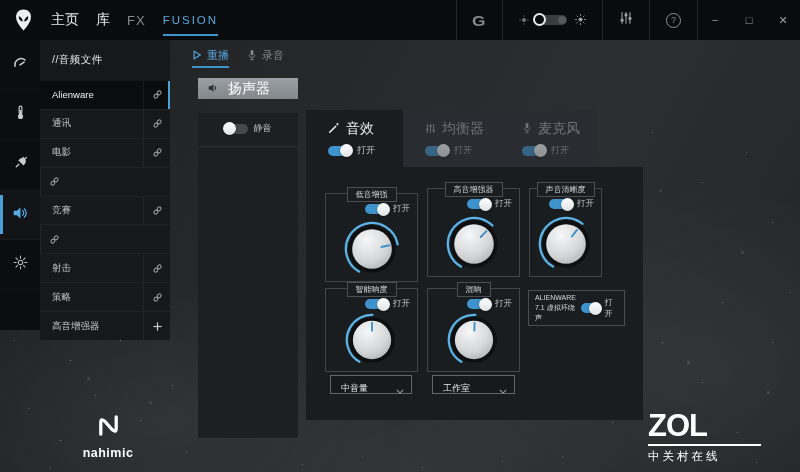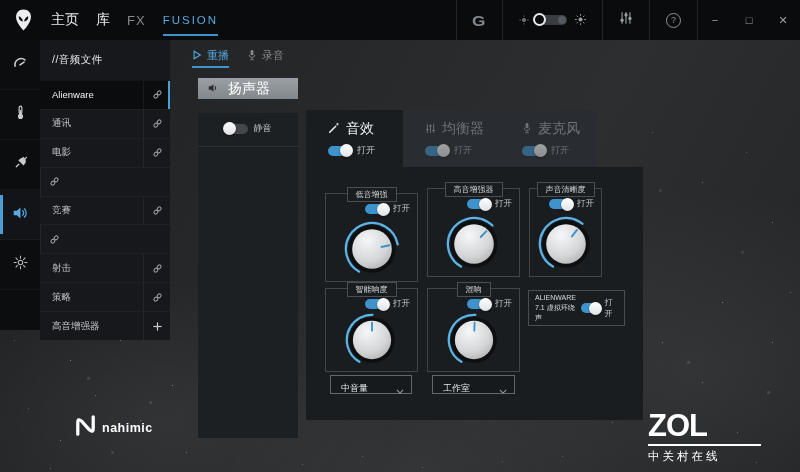--- a/index.html
+++ b/index.html
@@ -129,21 +129,21 @@
   .dropdown { position:absolute; height:19px; border:1px solid #63676c; background:rgba(20,22,25,.4); display:flex; align-items:center; justify-content:space-between; padding:8px 7px 0 10px; }
   .dropdown .dval { font-size:9px; color:#e3e6e8; }
 
   
   .surround { position:absolute; left:222px; top:123px; width:97px; height:36px; border:1px solid #4a4e53; display:flex; align-items:center; gap:5px; padding:0 6px; }
   .surround .stext { flex:1; font-size:7px; line-height:1.45; color:#d8dbdd; }
   .surround .stoggle { display:flex; align-items:center; gap:4px; }
   .surround .tlabel { font-size:8px; color:#c3c7ca; }
 
   
-  .nahimic { position:absolute; left:72px; top:372px; width:72px; display:flex; flex-direction:row; align-items:center; gap:3px; z-index:4; }
+  .nahimic { position:absolute; left:72px; top:372px; width:72px; display:flex; flex-direction:column; align-items:center; gap:3px; z-index:4; }
   .nahimic .word { font-size:12.5px; font-weight:bold; color:#fbfcfc; letter-spacing:.5px; }
   .zol { position:absolute; left:648px; top:370px; z-index:4; }
   .zol .zol-logo { font-size:31px; font-weight:bold; color:#ffffff; letter-spacing:-1px; line-height:1; }
   .zol .zol-rule { width:113px; height:2px; background:#ffffff; margin-top:3px; }
   .zol .zol-sub { margin-top:3px; font-size:11.5px; color:#ffffff; letter-spacing:3px; }
 </style>
 </head>
 <body>
 
 <div class="app">

